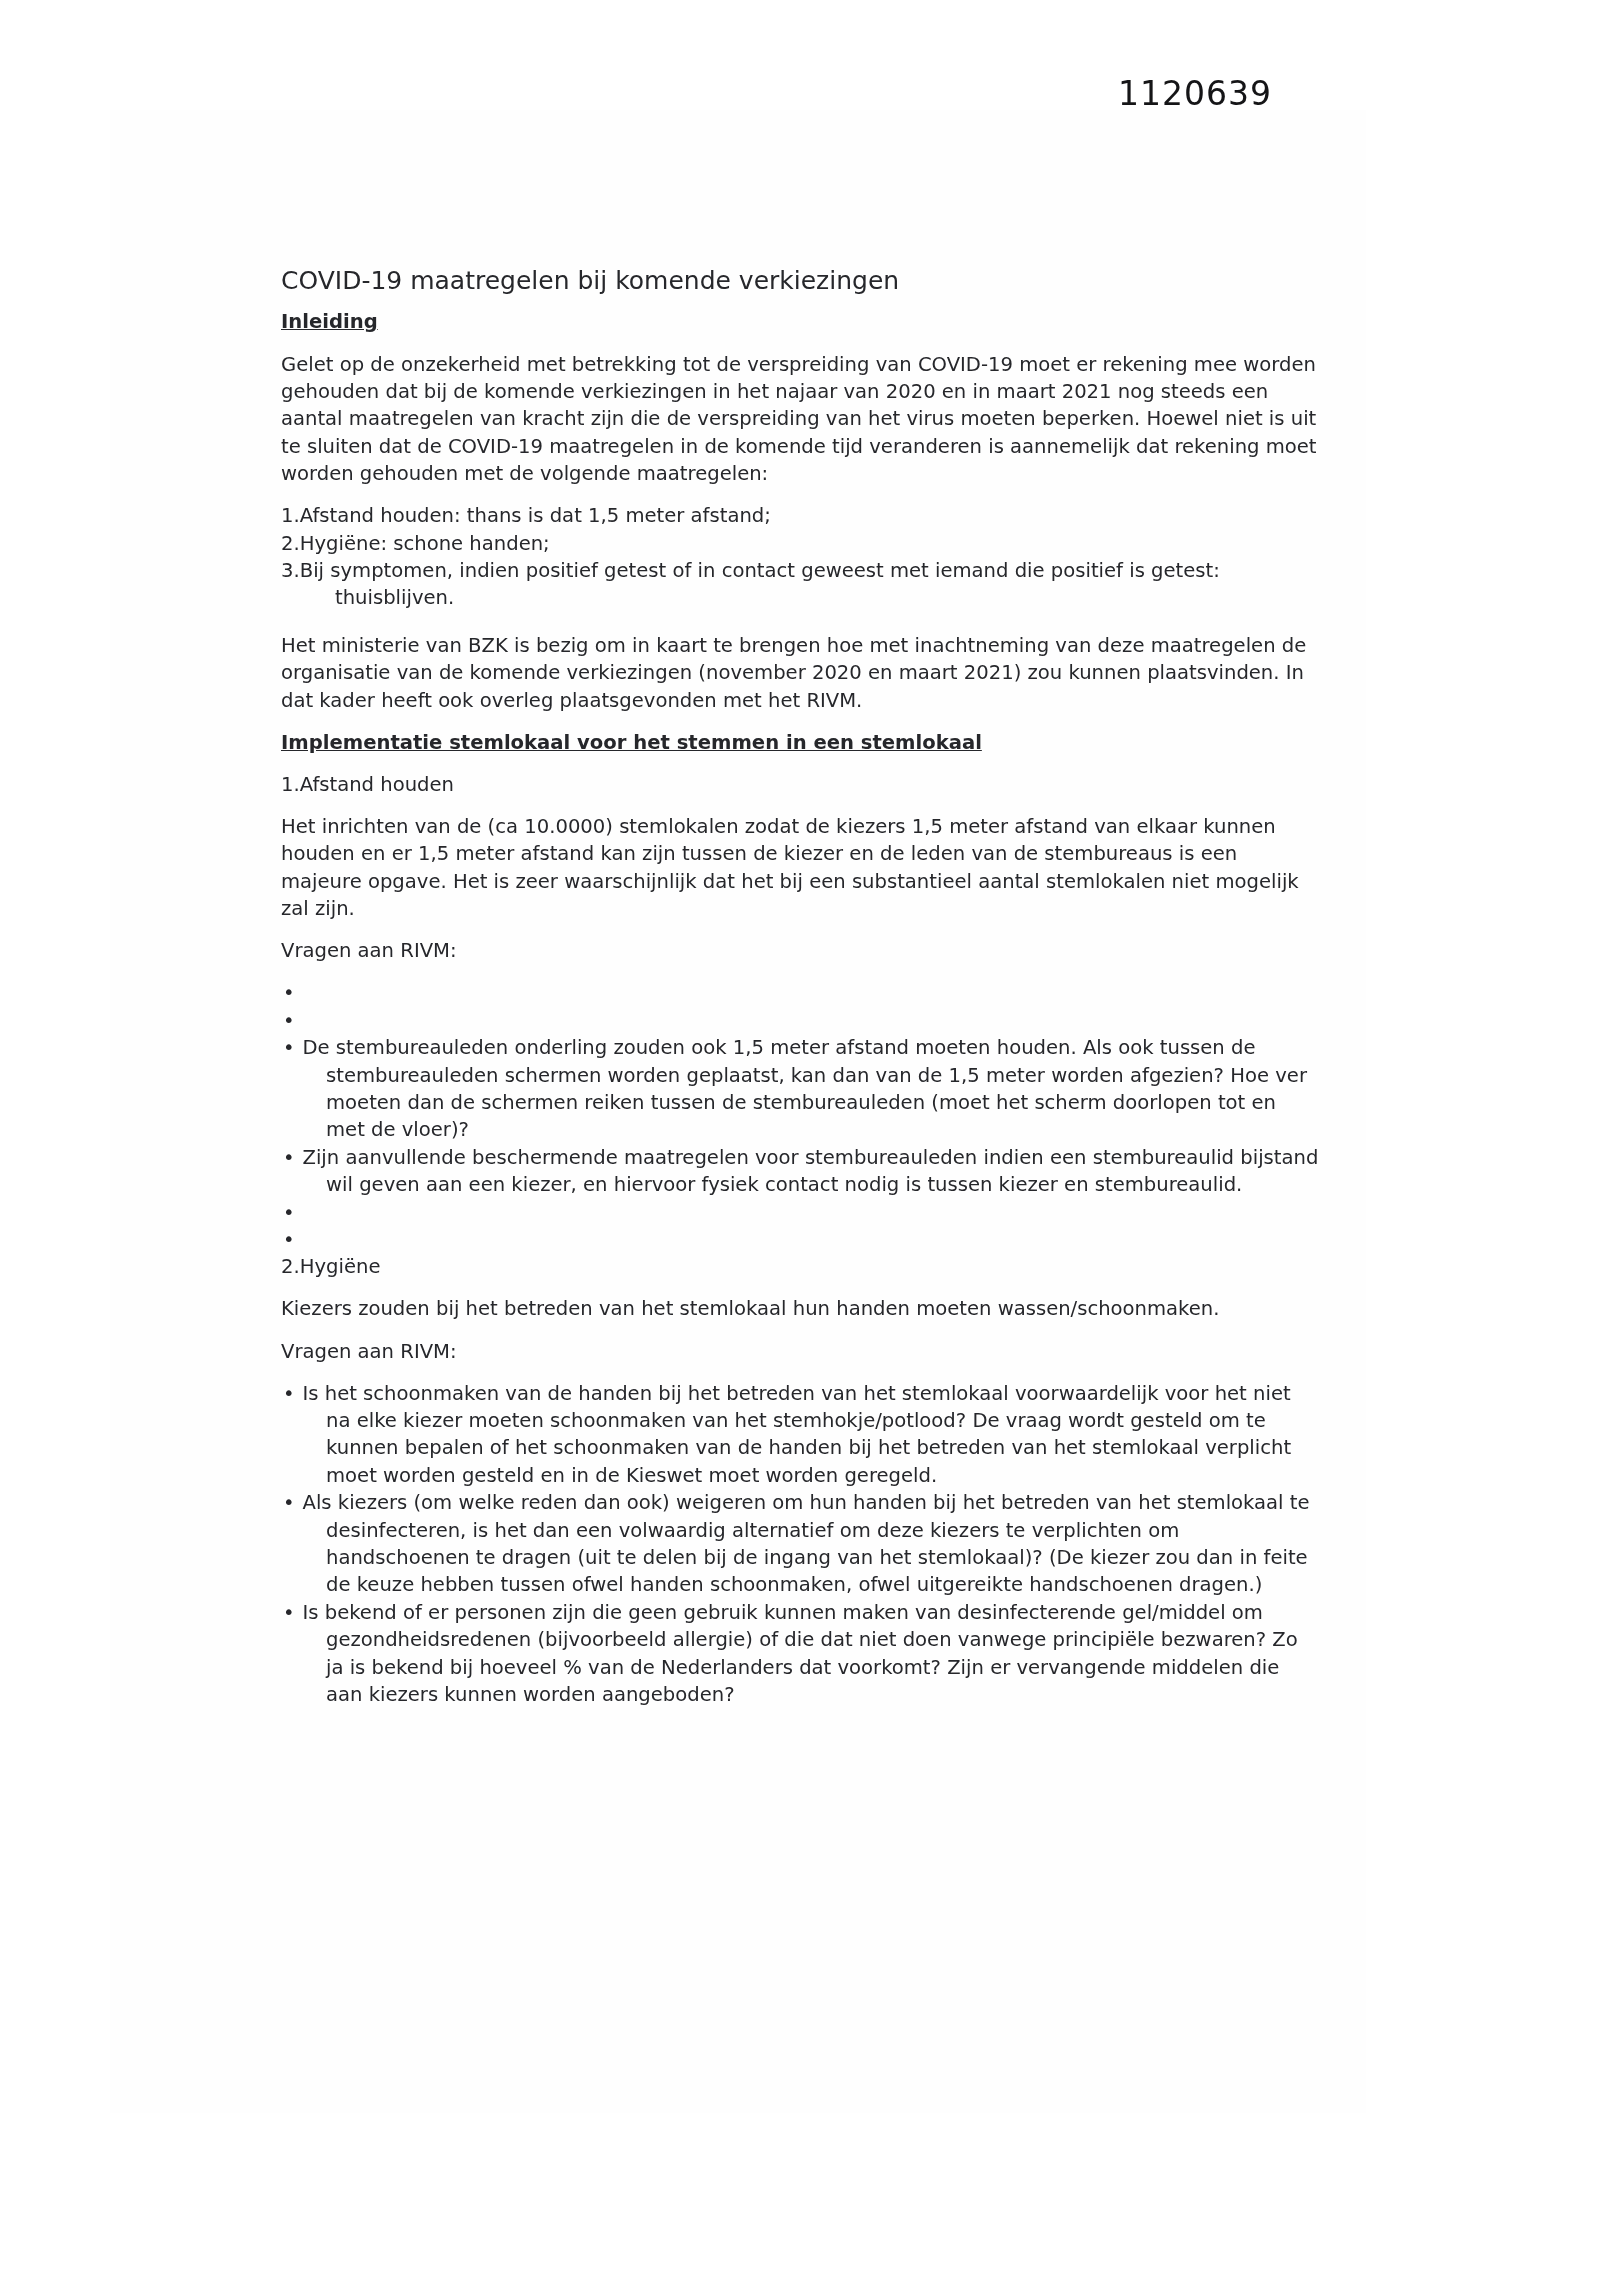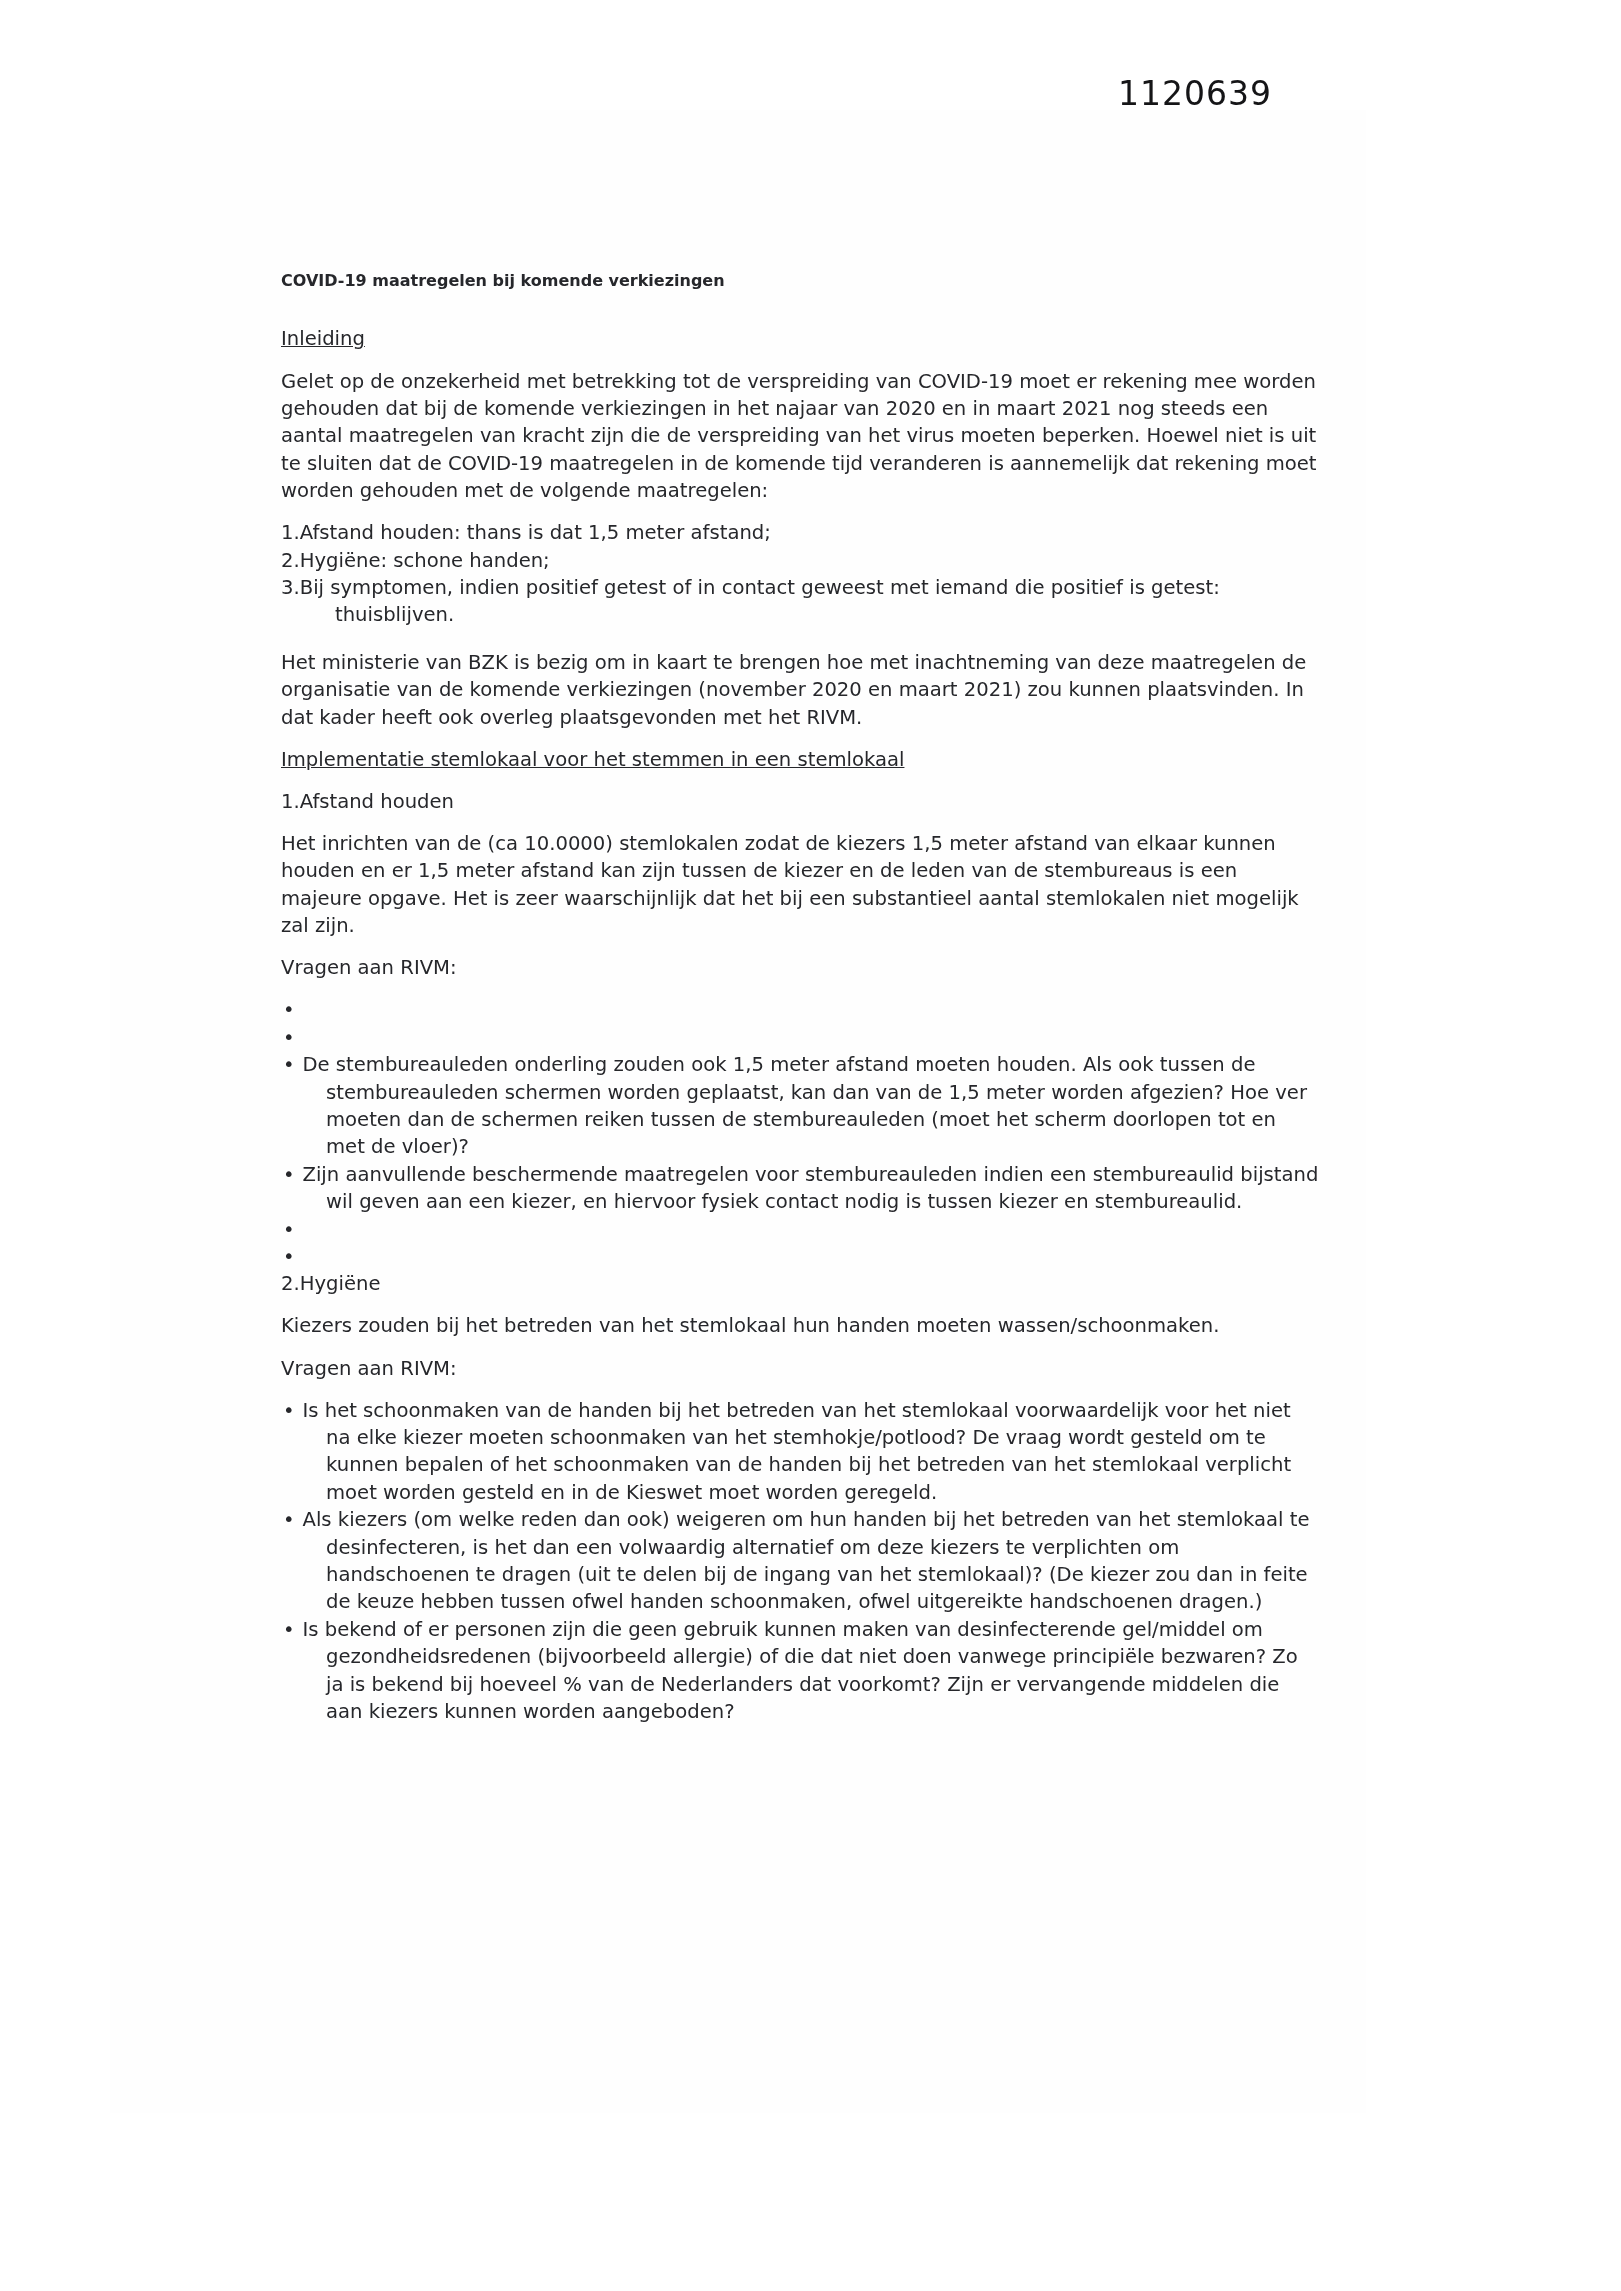--- a/index.html
+++ b/index.html
@@ -34,27 +34,28 @@
   }
   .content {
     position: absolute;
     left: 281px;
     top: 267px;
     width: 1039px;
     font-size: 19.6px;
     line-height: 27.4px;
   }
   .title {
-    font-size: 16px;
-    font-weight: bold;
-    margin: 0 0 31px 0;
+    font-size: 25px;
+    font-weight: normal;
+    margin: 0 0 14px 0;
   }
   .heading-underline {
     text-decoration: underline;
     margin: 0 0 14.7px 0;
+    font-weight: bold;
   }
   .subheading {
     margin: 0 0 14.7px 0;
   }
   p.para {
     margin: 0 0 14.7px 0;
   }
   .numbered-list {
     margin: 0 0 20px 0;
   }

